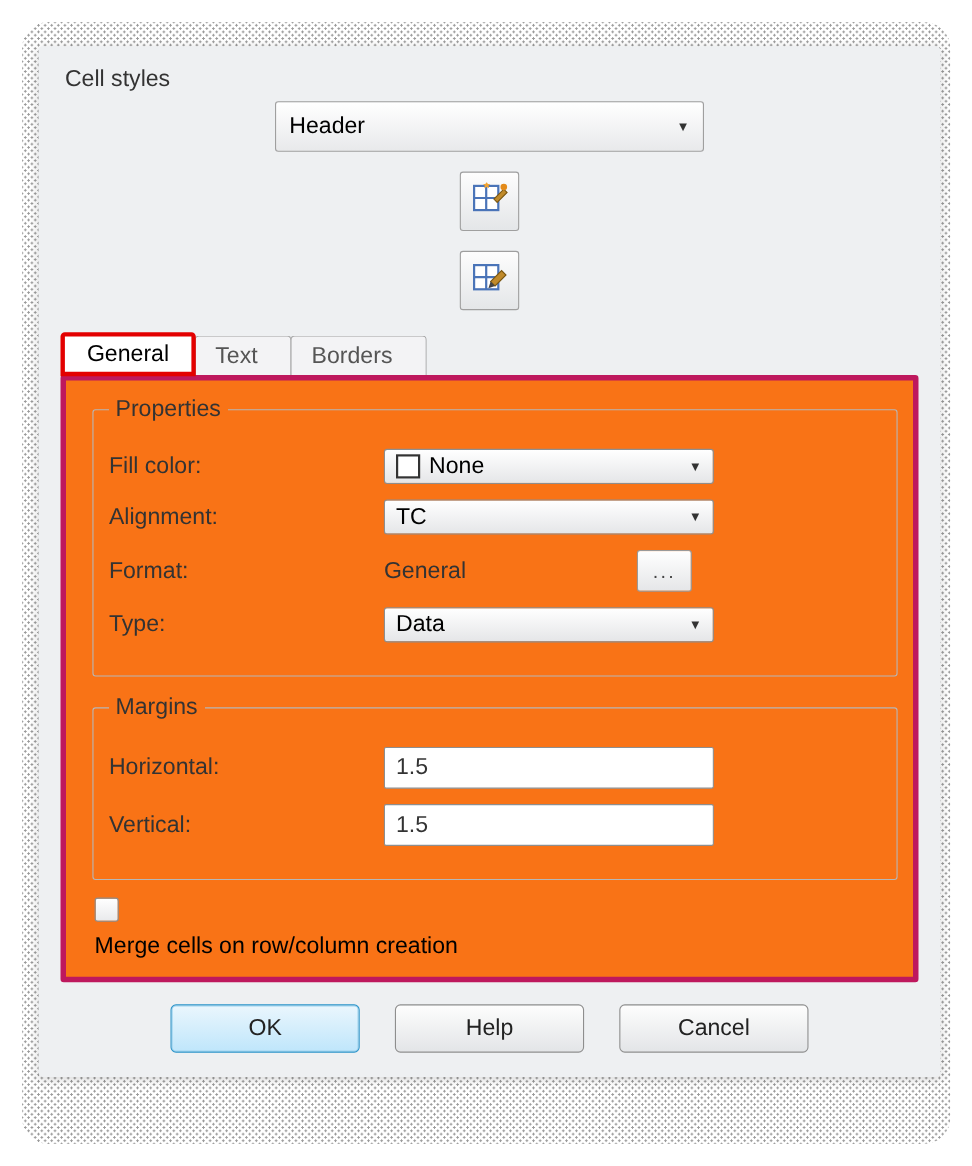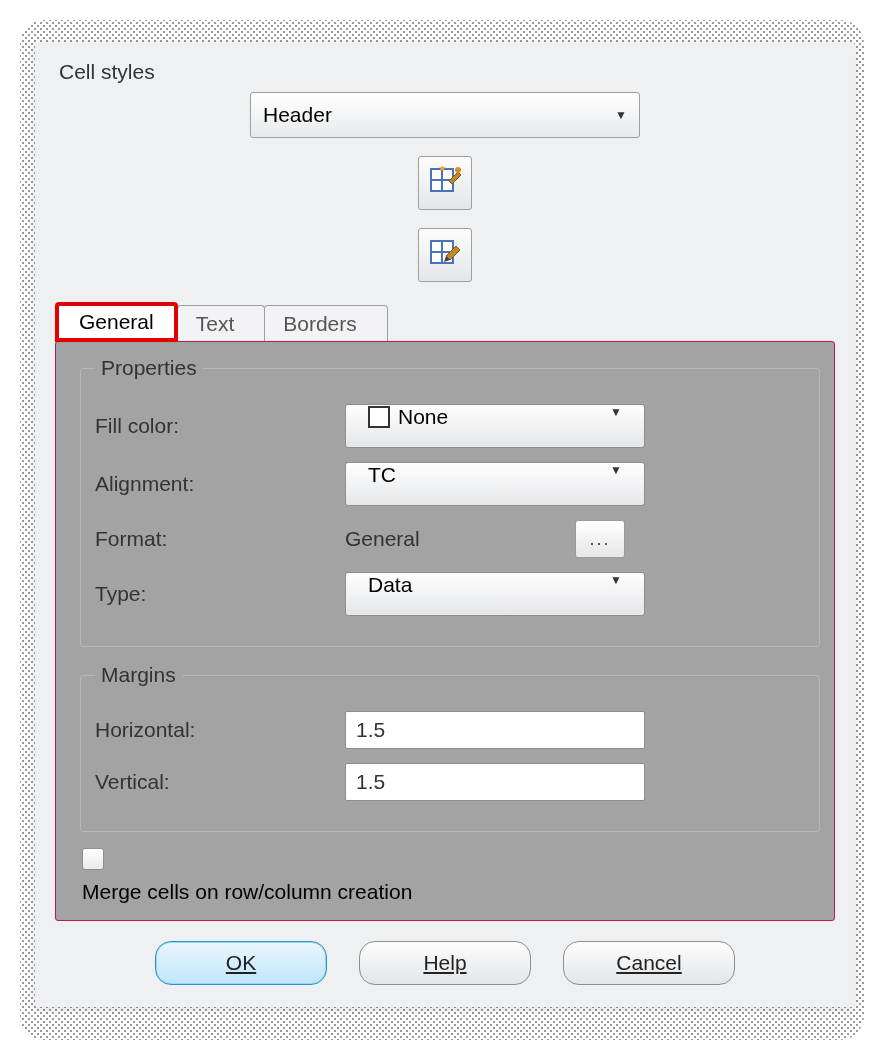--- a/index.html
+++ b/index.html
@@ -55,39 +55,39 @@
     padding:6px 30px 6px 18px;
     border:1px solid #9f9f9f;
     border-bottom:none;
     background:#fff;
     border-radius:4px 4px 0 0;
     margin-right:-1px;
   }
   .tab.inactive{background:#f3f3f5;color:#555;}
   .tab.highlight{border:4px solid #e30000;padding:4px 20px 4px 20px;position:relative;z-index:3;}
   .tab-body{
-    border:1px solid #be185d;border-radius:3px;
-    background:#a3a3a3;
+    border:5px solid #be185d;border-radius:3px;
+    background:#f97316;
     margin-top:-1px;
     padding:14px 14px 14px 24px;
     position:relative;z-index:1;
   }
   fieldset{
     border:1px solid #b7b7b7;border-radius:3px;
     margin:0 0 16px 0;padding:10px 14px 16px 14px;
   }
   legend{padding:0 6px;color:#333;}
   .prop-row{display:flex;align-items:center;margin:14px 0;}
   .prop-row .lbl{width:250px;color:#333;}
   .combo{
-    flex:0 0 300px;height:44px;
+    flex:0 0 300px;height:32px;
     border:1px solid #8e8e8e;border-radius:3px;
     background:linear-gradient(#fff,#e5e6e8);
-    display:flex;align-items:flex-start;justify-content:space-between;
-    padding:0 22px;box-sizing:border-box;
+    display:flex;align-items:center;justify-content:space-between;
+    padding:0 10px;box-sizing:border-box;
   }
   .combo .arrow{font-size:12px;color:#333;}
   .none-swatch{
     width:18px;height:18px;border:2px solid #333;background:#fff;margin-right:8px;
   }
   .combo .left{display:flex;align-items:center;}
   .format-val{flex:0 0 230px;color:#333;}
   .dots-btn{
     width:48px;height:36px;
     border:1px solid #9a9a9a;border-radius:3px;
@@ -117,25 +117,24 @@
   }
   .preview-cell::before,.preview-cell::after{
     content:"";position:absolute;background:#000;
   }
   .preview-cell::before{left:4px;top:4px;width:10px;height:10px;}
   .preview-cell::after{right:4px;top:4px;width:24px;height:6px;}
   
   .btn-row{display:flex;justify-content:center;gap:32px;margin-top:20px;}
   .btn{
     width:170px;height:42px;
-    border:1px solid #8e8e8e;border-radius:16px;
+    border:1px solid #8e8e8e;border-radius:5px;
     background:linear-gradient(#fdfdfd,#e3e5e7);
     display:flex;align-items:center;justify-content:center;
     color:#222;
-    text-decoration:underline;
   }
   .btn.primary{
     border:1px solid #2a93c9;
     background:linear-gradient(#eaf6fd,#bfe6fb);
     box-shadow:inset 0 0 0 1px #9fd4ef;
   }
 </style>
 </head>
 <body>
 

